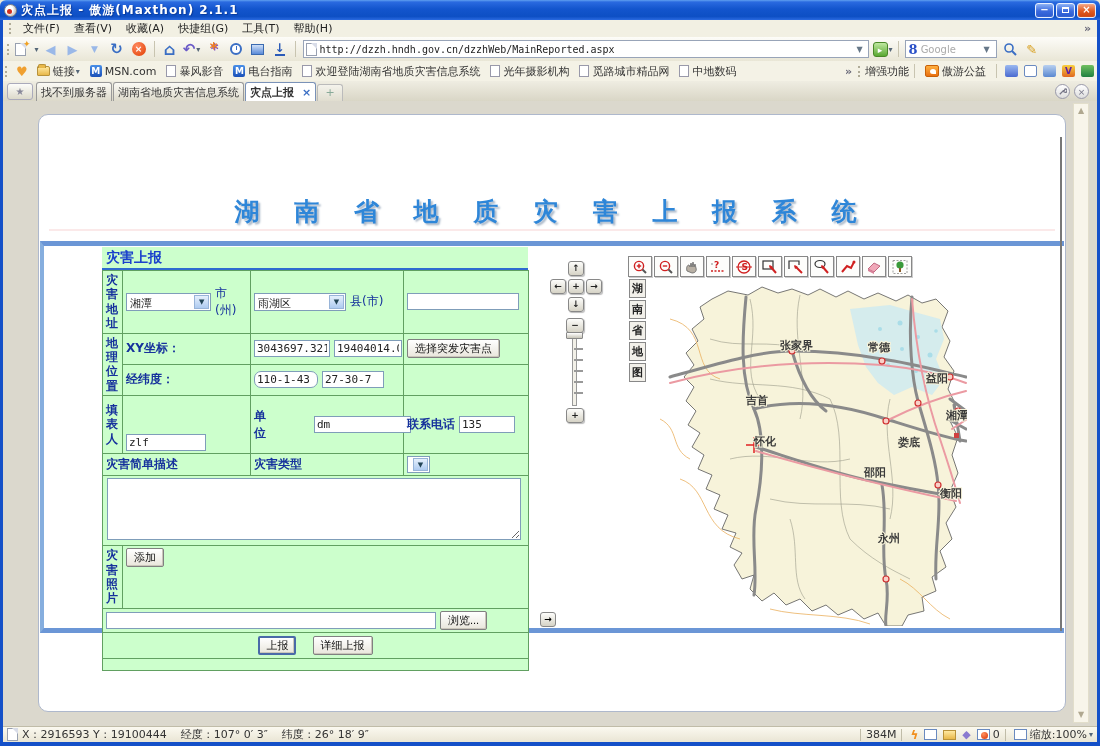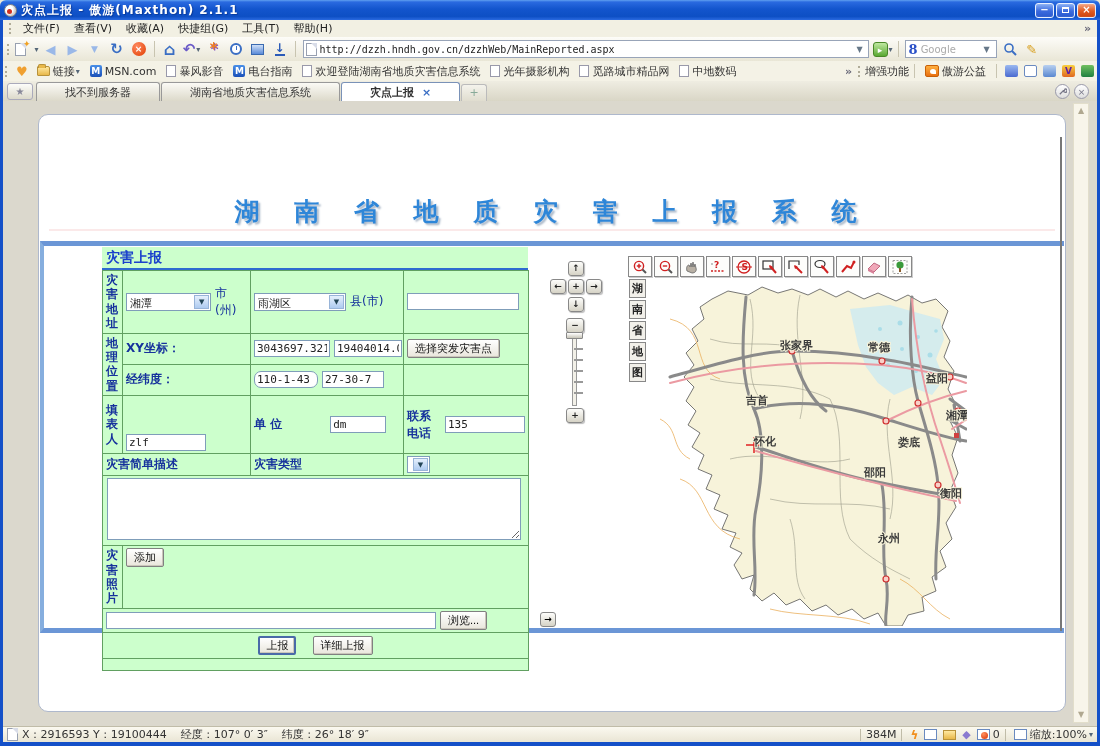--- a/index.html
+++ b/index.html
@@ -72,21 +72,21 @@
   .mini-ic { width:13px; height:12px; margin:0 3px; border-radius:2px; font-size:9px; line-height:12px; text-align:center; color:#fff; font-weight:bold; }
   .mini-ic.person { background:linear-gradient(#9ab8f0,#4a6ad0); }
   .mini-ic.window { background:#fff; border:1px solid #6a8ac0; }
   .mini-ic.notes { background:linear-gradient(#b8d0f0,#5a88d0); }
   .mini-ic.vmark { background:linear-gradient(#f8d040,#e06820); color:#6020a0; }
   .mini-ic.gamepad { background:linear-gradient(#70c060,#208040); }
 
   
   .tabbar { position:absolute; left:3px; top:81px; width:1094px; height:20px; background:linear-gradient(180deg,#efede2,#d9d6c6); display:flex; align-items:flex-end; }
   .tab-star { width:26px; height:17px; margin:0 3px 1px 4px; border:1px solid #aab; border-radius:3px; background:linear-gradient(#fdfdfa,#dcd9ca); text-align:center; font-size:10px; color:#889; line-height:15px; }
-  .tab { height:19px; padding:0 28px; display:flex; align-items:center; font-size:11px; color:#333; border:1px solid #999; border-bottom:0; border-radius:3px 3px 0 0; background:linear-gradient(#fbfaf5,#dcd9ca); margin-right:1px; white-space:nowrap; }
+  .tab { height:19px; padding:0 4px; display:flex; align-items:center; font-size:11px; color:#333; border:1px solid #999; border-bottom:0; border-radius:3px 3px 0 0; background:linear-gradient(#fbfaf5,#dcd9ca); margin-right:1px; white-space:nowrap; }
   .tab.active { background:#fff; font-weight:bold; border-color:#7a92b8; position:relative; z-index:2; }
   .tab-close { color:#3a6ec4; font-weight:bold; margin-left:8px; font-size:11px; }
   .tab-new { width:26px; height:17px; margin-bottom:0px; border:1px solid #bbb; border-bottom:0; border-radius:3px 3px 0 0; background:linear-gradient(#f4f3ec,#e0ddcf); color:#8a9; text-align:center; font-size:11px; line-height:15px; }
   .tab-right { margin-left:auto; display:flex; align-items:center; margin-right:8px; margin-bottom:2px; gap:4px; }
   .round-btn { width:15px; height:15px; border-radius:50%; border:1px solid #99a; background:linear-gradient(#fff,#ddd); display:flex; align-items:center; justify-content:center; color:#778; font-size:9px; }
 
   
   .content { position:absolute; left:3px; top:101px; width:1094px; height:625px; background:#dbd8cd; }
   .page { position:absolute; left:35px; top:13px; width:1028px; height:598px; background:#fff; border:1px solid #aeb8cc; border-radius:10px; }
   .inner-edge { position:absolute; right:3px; top:22px; width:2px; height:494px; background:#777; }
@@ -376,27 +376,27 @@
               </span>
                   </td>
               <td></td>
             </tr>
             <tr style="height:46px;">
               <td class="vlabel">填表人</td>
               <td><input class="xp-input" style="width: 80px; margin-top: 36px;" value="zlf"></td>
               <td>
                     <span class="cellrow">
                 <span>单 位</span>
-                <input class="xp-input" style="width: 56px; margin-left: 44px;" value="dm">
+                <input class="xp-input" style="width: 97px; margin-left: 44px;" value="dm">
               </span>
                   </td>
               <td>
                     <span class="cellrow">
                 <span>联系电话</span>
-                <input class="xp-input" style="width: 80px;" value="135">
+                <input class="xp-input" style="width: 56px;" value="135">
               </span>
                   </td>
             </tr>
             <tr style="height:22px;">
               <td colspan="2"><span>灾害简单描述</span></td>
               <td><span>灾害类型</span></td>
               <td><span class="xp-select" style="width:112px;"><span></span><span class="sel-btn">▼</span></span></td>
             </tr>
             <tr style="height:68px;">
               <td colspan="4" style="padding:2px 4px;"><textarea class="xp-textarea" style=""></textarea></td>

